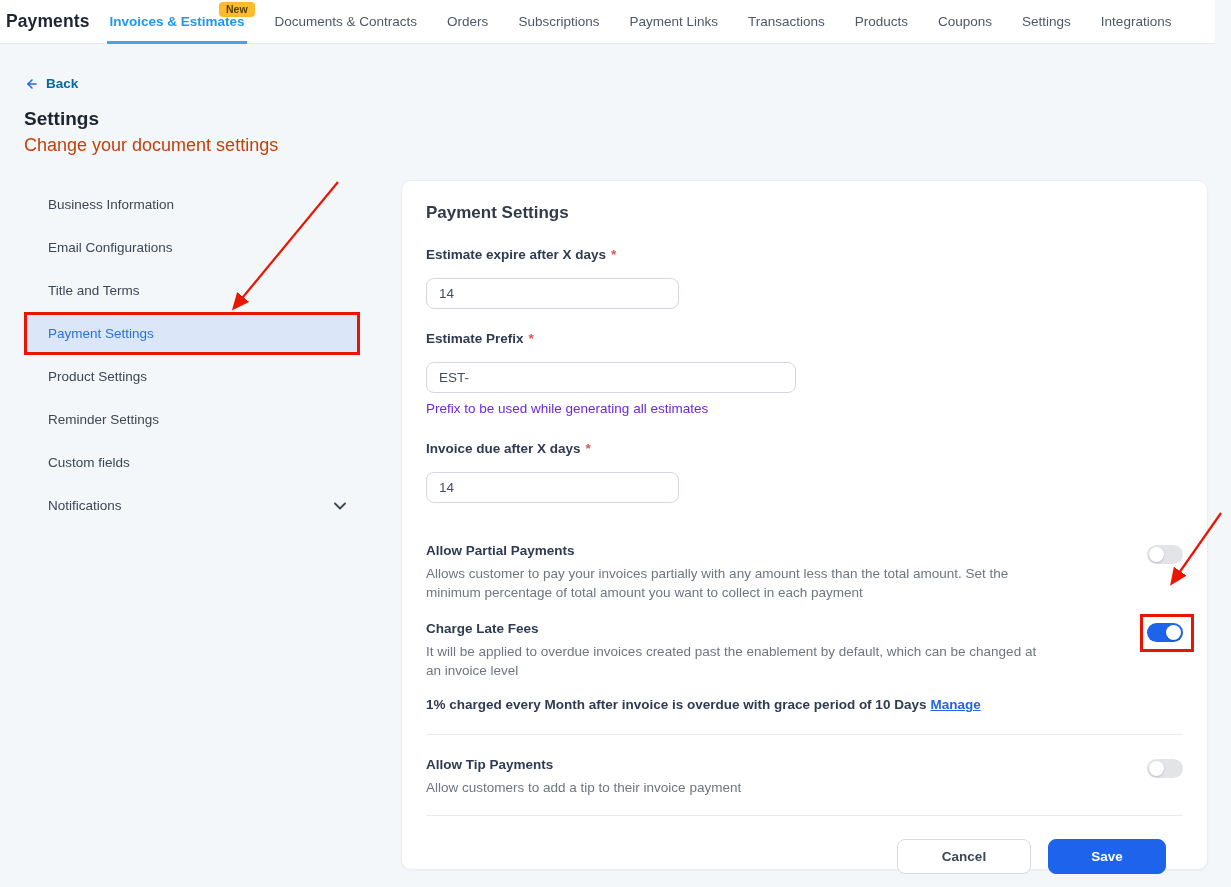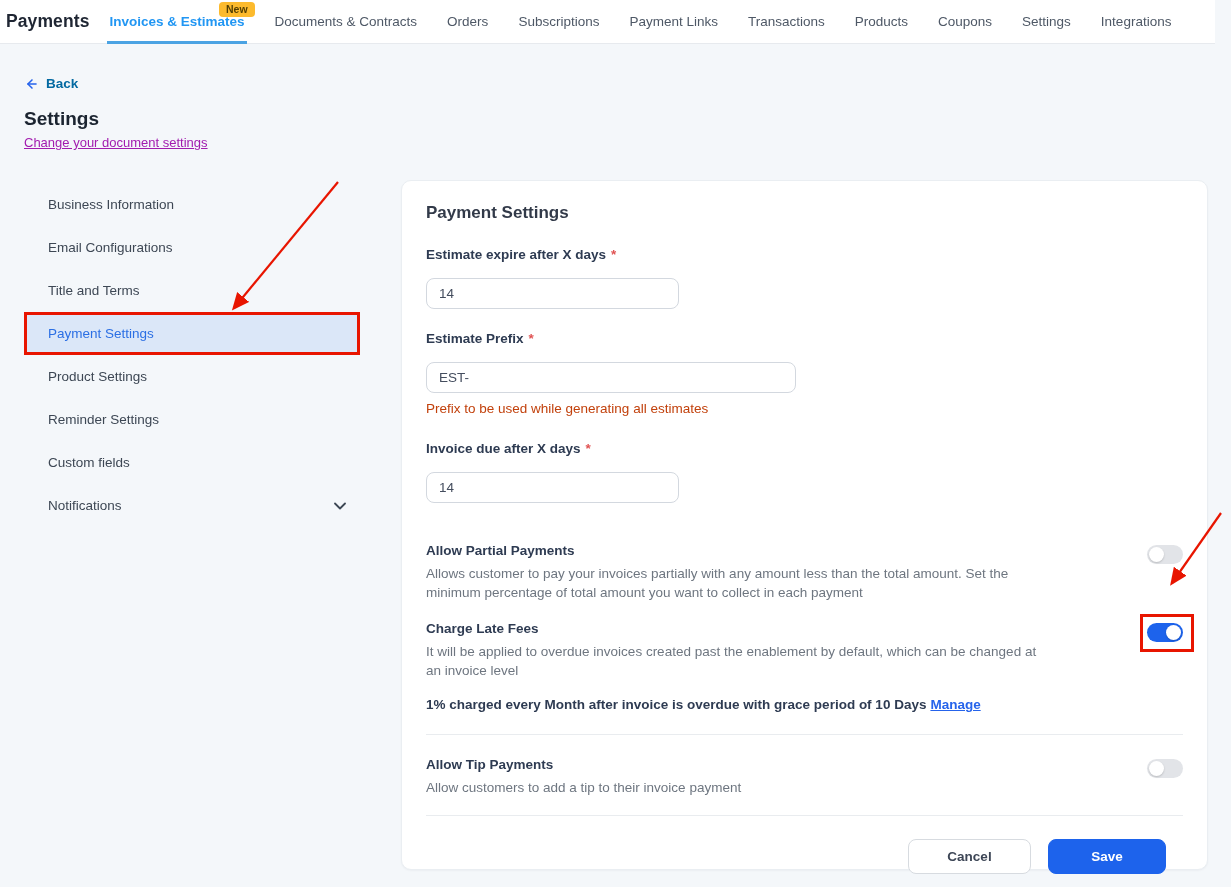--- a/index.html
+++ b/index.html
@@ -32,21 +32,21 @@
     background:#fcba2d; color:#533f03; font-size:10.5px; font-weight:700;
     padding:1px 7px 2px; border-radius:4px; line-height:12px;
   }
   
   .back-link {
     position:absolute; left:24px; top:76px; display:flex; align-items:center; gap:6px;
     color:#0369a1; font-size:13.5px; font-weight:700; cursor:pointer;
   }
   .back-link svg { display:block; }
   .page-title { position:absolute; left:24px; top:108px; font-size:19px; font-weight:700; color:#1b2430; }
-  .page-subtitle { position:absolute; left:24px; top:135px; font-size:13px; color:#a21caf;text-decoration:underline; }
+  .page-subtitle { position:absolute; left:24px; top:135px; font-size:18px; color:#c2410c; }
   
   .sidebar { position:absolute; left:24px; top:183px; width:336px; }
   .side-item {
     height:43px; display:flex; align-items:center; justify-content:space-between;
     padding:0 14px 0 24px; font-size:13.5px; color:#3d4754; cursor:pointer; border-radius:3px;
   }
   .side-item.selected { background:#dbe7f8; color:#2b6fe4; }
   .annotation-box-sidebar {
     position:absolute; top:129px; left:0; width:336px; height:43px;
     border:3px solid #e81500; pointer-events:none;
@@ -64,21 +64,21 @@
   .field-group.mt22 { margin-top:22px; }
   .field-label { font-size:13.5px; font-weight:700; color:#2e3b52; line-height:16px; }
   .req { color:#e05252; margin-left:5px; font-weight:700; }
   .text-input {
     display:block; margin-top:15px; height:31px; border:1px solid #d3d8df; border-radius:8px;
     padding:0 12px; font-size:13.5px; color:#444d5e; font-family:"Liberation Sans",sans-serif;
     background:#fff; outline:none;
   }
   .input-narrow { width:253px; }
   .input-wide  { width:370px; }
-  .helper { margin-top:8px; font-size:13.5px; color:#c2410c; line-height:16px; }
+  .helper { margin-top:8px; font-size:13.5px; color:#6d28d9; line-height:16px; }
   
   .toggle-row { display:flex; justify-content:space-between; align-items:flex-start; }
   .toggle-row.first { margin-top:40px; }
   .toggle-row.mt19 { margin-top:19px; }
   .toggle-row.tip { margin-top:22px; }
   .tr-text { max-width:615px; }
   .tr-title { font-size:13.5px; font-weight:700; color:#2e3b52; line-height:16px; }
   .tr-desc { margin-top:5px; font-size:13.5px; color:#6e7680; line-height:19px; }
   .toggle-wrap { position:relative; margin-top:2px; flex:none; }
   .toggle {
@@ -97,21 +97,21 @@
   .late-summary { margin-top:17px; font-size:13.5px; font-weight:700; color:#2e3b52; line-height:16px; }
   .manage-link { color:#2563eb; text-decoration:underline; font-weight:700; cursor:pointer; margin-left:4px; }
   .divider { border:none; border-top:1px solid #e9ecef; margin:21px -0px 0; }
   .divider.d2 { margin-top:18px; }
   
   .card-footer { margin-top:23px; display:flex; justify-content:flex-end; gap:17px; padding-right:17px; }
   .btn {
     height:35px; border-radius:8px; font-size:13.5px; font-weight:700; cursor:pointer;
     font-family:"Liberation Sans",sans-serif; display:flex; align-items:center; justify-content:center;
   }
-  .btn-cancel { width:123px; background:#fff; border:1px solid #d7dbe0; color:#3d4656; }
+  .btn-cancel { width:134px; background:#fff; border:1px solid #d7dbe0; color:#3d4656; }
   .btn-save { width:118px; background:#1d63ec; border:1px solid #1d63ec; color:#fff; }
   
   .anno-overlay { position:absolute; inset:0; pointer-events:none; z-index:20; }
 </style>
 </head>
 <body>
 
 <header class="topnav">
   <div class="brand">Payments</div>
   <nav class="tabs">

